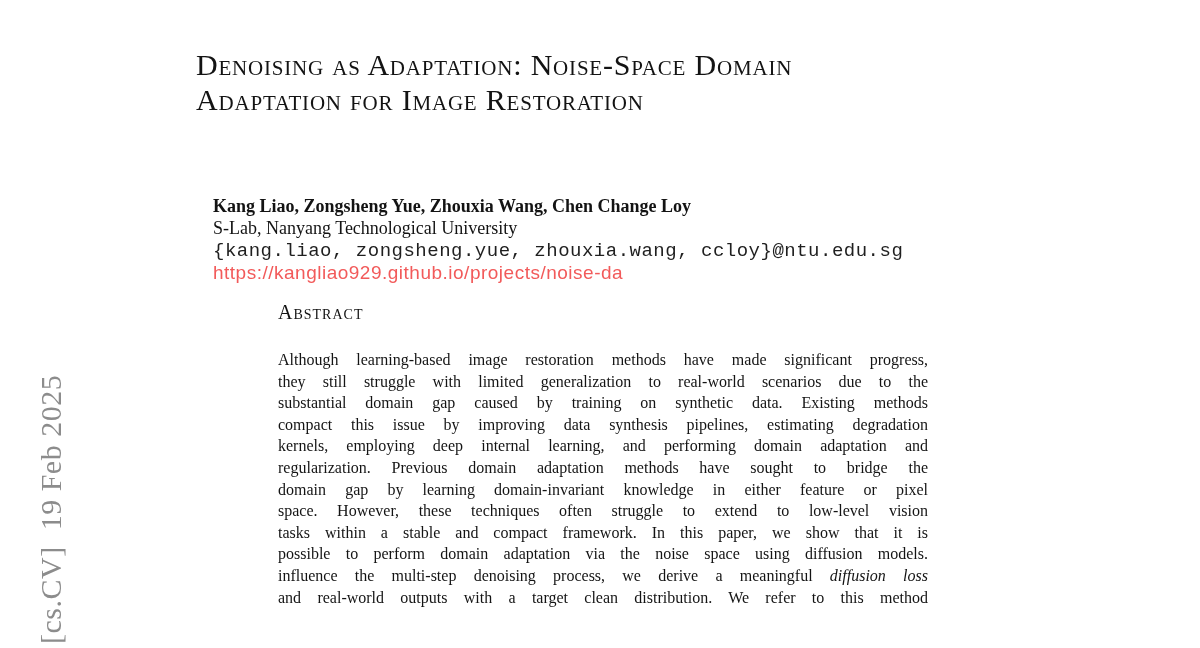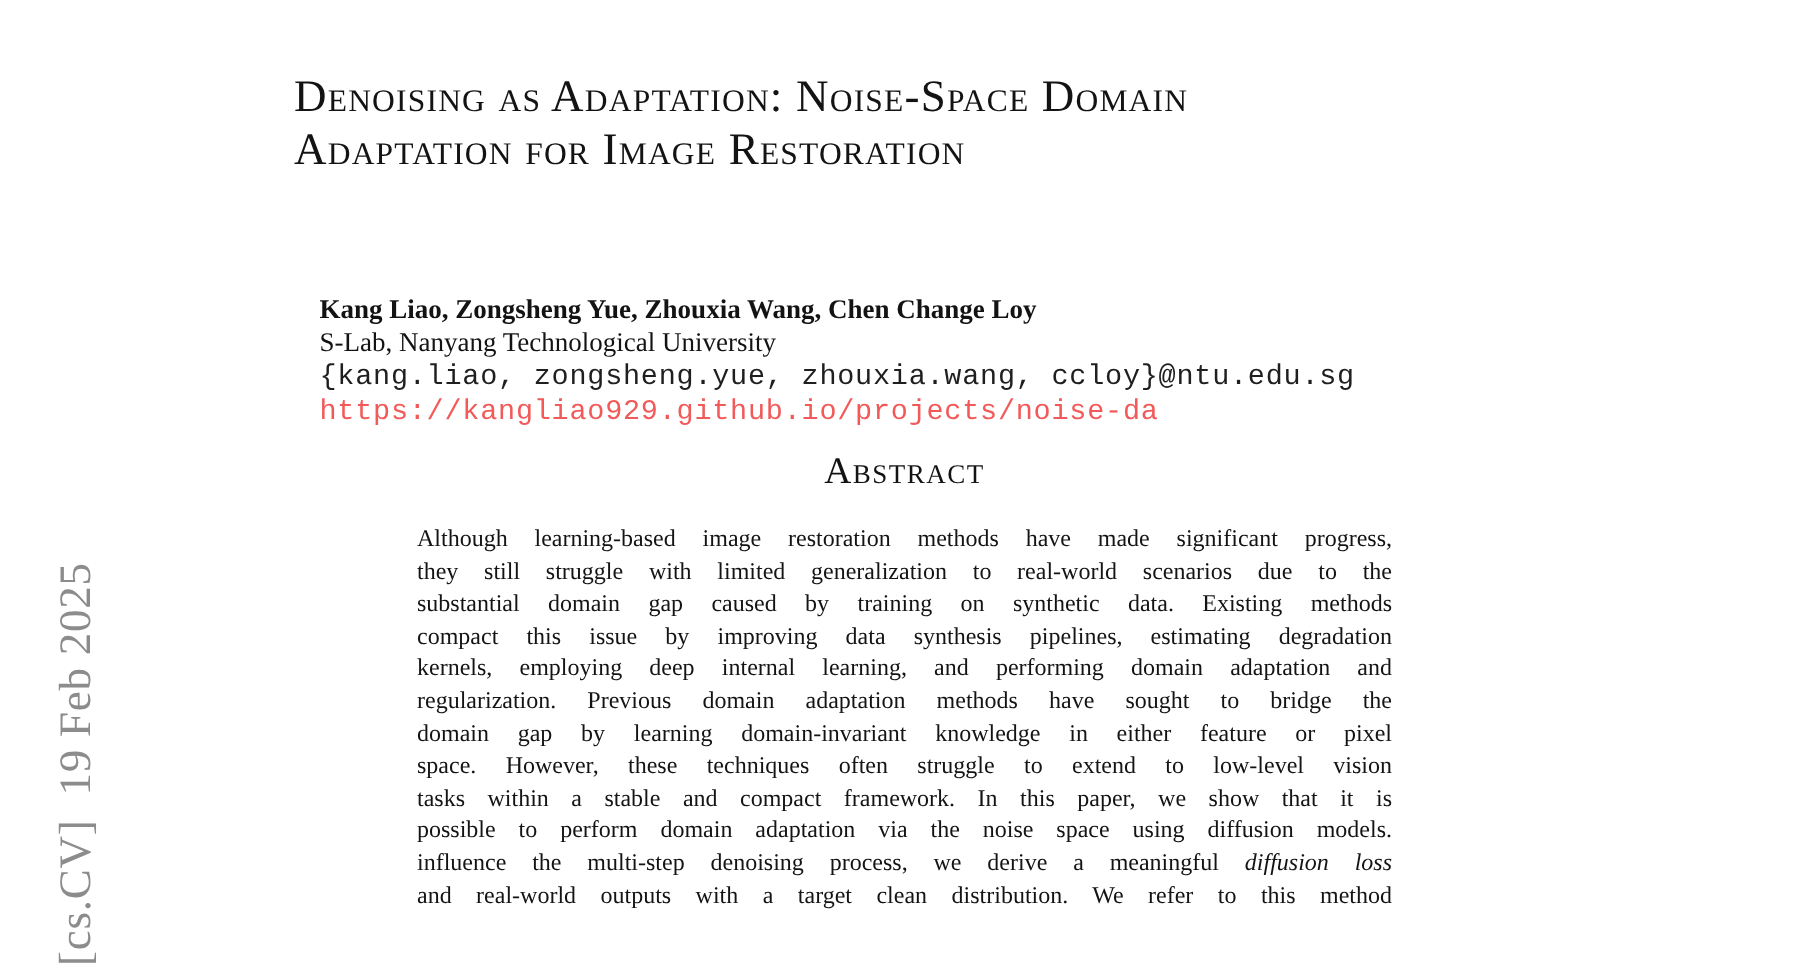--- a/index.html
+++ b/index.html
@@ -59,37 +59,37 @@
     margin-top: 36px;
   }
   .author-names { font-weight: bold; }
   .email-line {
     font-family: "Liberation Mono", "DejaVu Sans Mono", monospace;
     font-size: 19px;
     letter-spacing: 0.5px;
     color: #1f1f1f;
   }
   .url-line a {
-    font-family: Liberation Mono, monospace;
+    font-family: Liberation Sans, sans-serif;
     font-size: 19px;
     letter-spacing: 0.5px;
     color: #f25a5a;
     text-decoration: none;
     cursor: pointer;
   }
 
   
   .abstract-heading {
     position: absolute;
     left: 278px;
     top: 301px;
     width: 650px;
-    text-align: center;
+    text-align: left;
     font-variant: small-caps;
-    font-size: 25px;
+    font-size: 20px;
     letter-spacing: 1px;
     color: #131313;
   }
   .abstract-body {
     position: absolute;
     left: 278px;
     top: 349px;
     width: 650px;
     font-size: 16px;
     line-height: 21.6px;

